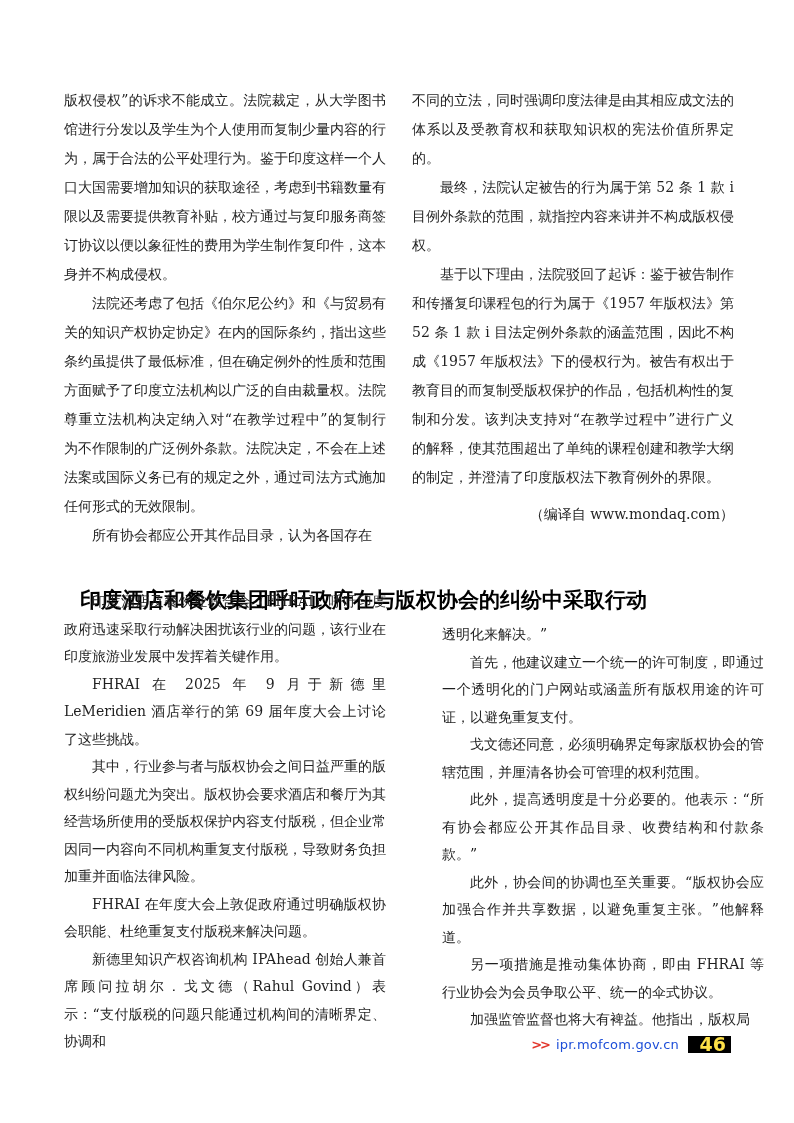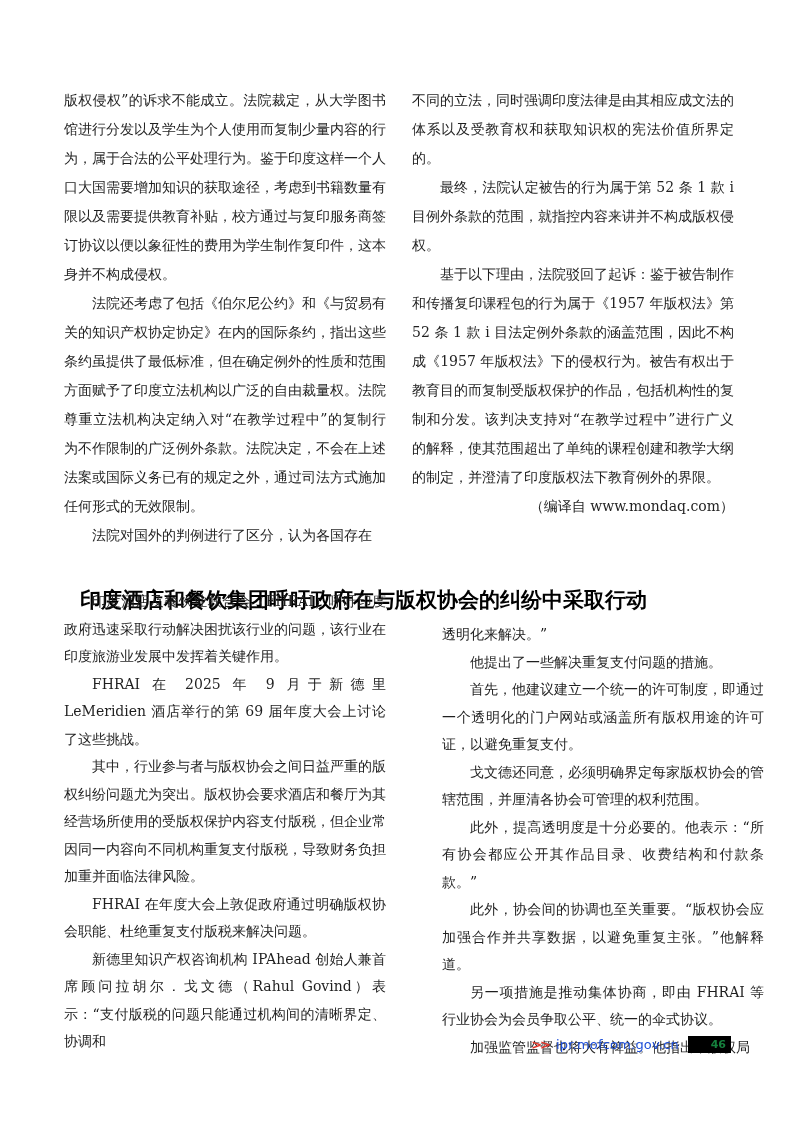--- a/index.html
+++ b/index.html
@@ -16,21 +16,21 @@
     position:absolute;
     width:322px;
     font-size:14px;
     text-align:justify;
     text-justify:inter-ideograph;
   }
   .a1 { line-height:29px; }
   .a2 { line-height:27.5px; }
   .col p { margin:0; text-indent:2em; }
   .col p.cont { text-indent:0; }
-  .col p.attribution { text-indent:0; text-align:right; }
+  .col p.attribution { text-indent:0; text-align:right;margin-top:8px; }
   .art1-left  { left:64px;  top:86px; }
   .art1-right { left:412px; top:86px; }
   .art2-left  { left:64px;  top:588px; }
   .art2-right { left:412px; top:621px;margin-left:30px; }
   .section-title {
     position:absolute;
     left:64px; top:570px;
     width:670px;
     margin:16px;
     font-family:"DejaVu Sans","Liberation Sans",sans-serif;
@@ -52,39 +52,39 @@
     color:#e2362b;
     font-weight:700;
     letter-spacing:-2px;
     margin-right:7px;
     font-size:13px;
   }
   .site-link { color:#1d4ed8; letter-spacing:0.2px; }
   .pagebox {
     margin-left:9px;
     background:#000000;
-    color:#15803d;
+    color:#fde047;
     width:43px; height:17px;
     line-height:17px;
     text-align:right;
     padding-right:5px;
     box-sizing:border-box;
     font-weight:700;
-    font-size:11px;
+    font-size:19px;
   }
 </style>
 </head>
 <body>
 
 <div class="page">
 
   <div class="col a1 art1-left">
     <p class="cont">版权侵权”的诉求不能成立。法院裁定，从大学图书馆进行分发以及学生为个人使用而复制少量内容的行为，属于合法的公平处理行为。鉴于印度这样一个人口大国需要增加知识的获取途径，考虑到书籍数量有限以及需要提供教育补贴，校方通过与复印服务商签订协议以便以象征性的费用为学生制作复印件，这本身并不构成侵权。</p>
     <p>法院还考虑了包括《伯尔尼公约》和《与贸易有关的知识产权协定协定》在内的国际条约，指出这些条约虽提供了最低标准，但在确定例外的性质和范围方面赋予了印度立法机构以广泛的自由裁量权。法院尊重立法机构决定纳入对“在教学过程中”的复制行为不作限制的广泛例外条款。法院决定，不会在上述法案或国际义务已有的规定之外，通过司法方式施加任何形式的无效限制。</p>
-    <p>法院对国外的判例进行了区分，认为各国存在</p>
+    <p>所有协会都应公开其作品目录，认为各国存在</p>
   </div>
 
   <div class="col a1 art1-right">
     <p class="cont">不同的立法，同时强调印度法律是由其相应成文法的体系以及受教育权和获取知识权的宪法价值所界定的。</p>
     <p>最终，法院认定被告的行为属于第 52 条 1 款 i 目例外条款的范围，就指控内容来讲并不构成版权侵权。</p>
     <p>基于以下理由，法院驳回了起诉：鉴于被告制作和传播复印课程包的行为属于《1957 年版权法》第 52 条 1 款 i 目法定例外条款的涵盖范围，因此不构成《1957 年版权法》下的侵权行为。被告有权出于教育目的而复制受版权保护的作品，包括机构性的复制和分发。该判决支持对“在教学过程中”进行广义的解释，使其范围超出了单纯的课程创建和教学大纲的制定，并澄清了印度版权法下教育例外的界限。</p>
     <p class="attribution">（编译自 www.mondaq.com）</p>
   </div>
 
   <h1 class="section-title">印度酒店和餐饮集团呼吁政府在与版权协会的纠纷中采取行动</h1>
@@ -92,21 +92,20 @@
   <div class="col a2 art2-left">
     <p>印度酒店及餐饮业联合会（FHRAI）呼吁印度政府迅速采取行动解决困扰该行业的问题，该行业在印度旅游业发展中发挥着关键作用。</p>
     <p>FHRAI 在 2025 年 9 月于新德里 LeMeridien 酒店举行的第 69 届年度大会上讨论了这些挑战。</p>
     <p>其中，行业参与者与版权协会之间日益严重的版权纠纷问题尤为突出。版权协会要求酒店和餐厅为其经营场所使用的受版权保护内容支付版税，但企业常因同一内容向不同机构重复支付版税，导致财务负担加重并面临法律风险。</p>
     <p>FHRAI 在年度大会上敦促政府通过明确版权协会职能、杜绝重复支付版税来解决问题。</p>
     <p>新德里知识产权咨询机构 IPAhead 创始人兼首席顾问拉胡尔．戈文德（Rahul Govind）表示：“支付版税的问题只能通过机构间的清晰界定、协调和</p>
   </div>
 
   <div class="col a2 art2-right">
     <p class="cont">透明化来解决。”</p>
-    <p>他提出了一些解决重复支付问题的措施。</p>
     <p>首先，他建议建立一个统一的许可制度，即通过一个透明化的门户网站或涵盖所有版权用途的许可证，以避免重复支付。</p>
     <p>戈文德还同意，必须明确界定每家版权协会的管辖范围，并厘清各协会可管理的权利范围。</p>
     <p>此外，提高透明度是十分必要的。他表示：“所有协会都应公开其作品目录、收费结构和付款条款。”</p>
     <p>此外，协会间的协调也至关重要。“版权协会应加强合作并共享数据，以避免重复主张。”他解释道。</p>
     <p>另一项措施是推动集体协商，即由 FHRAI 等行业协会为会员争取公平、统一的伞式协议。</p>
     <p>加强监管监督也将大有裨益。他指出，版权局</p>
   </div>
 
   <div class="footer">
     <span class="chevrons">&gt;&gt;</span>

